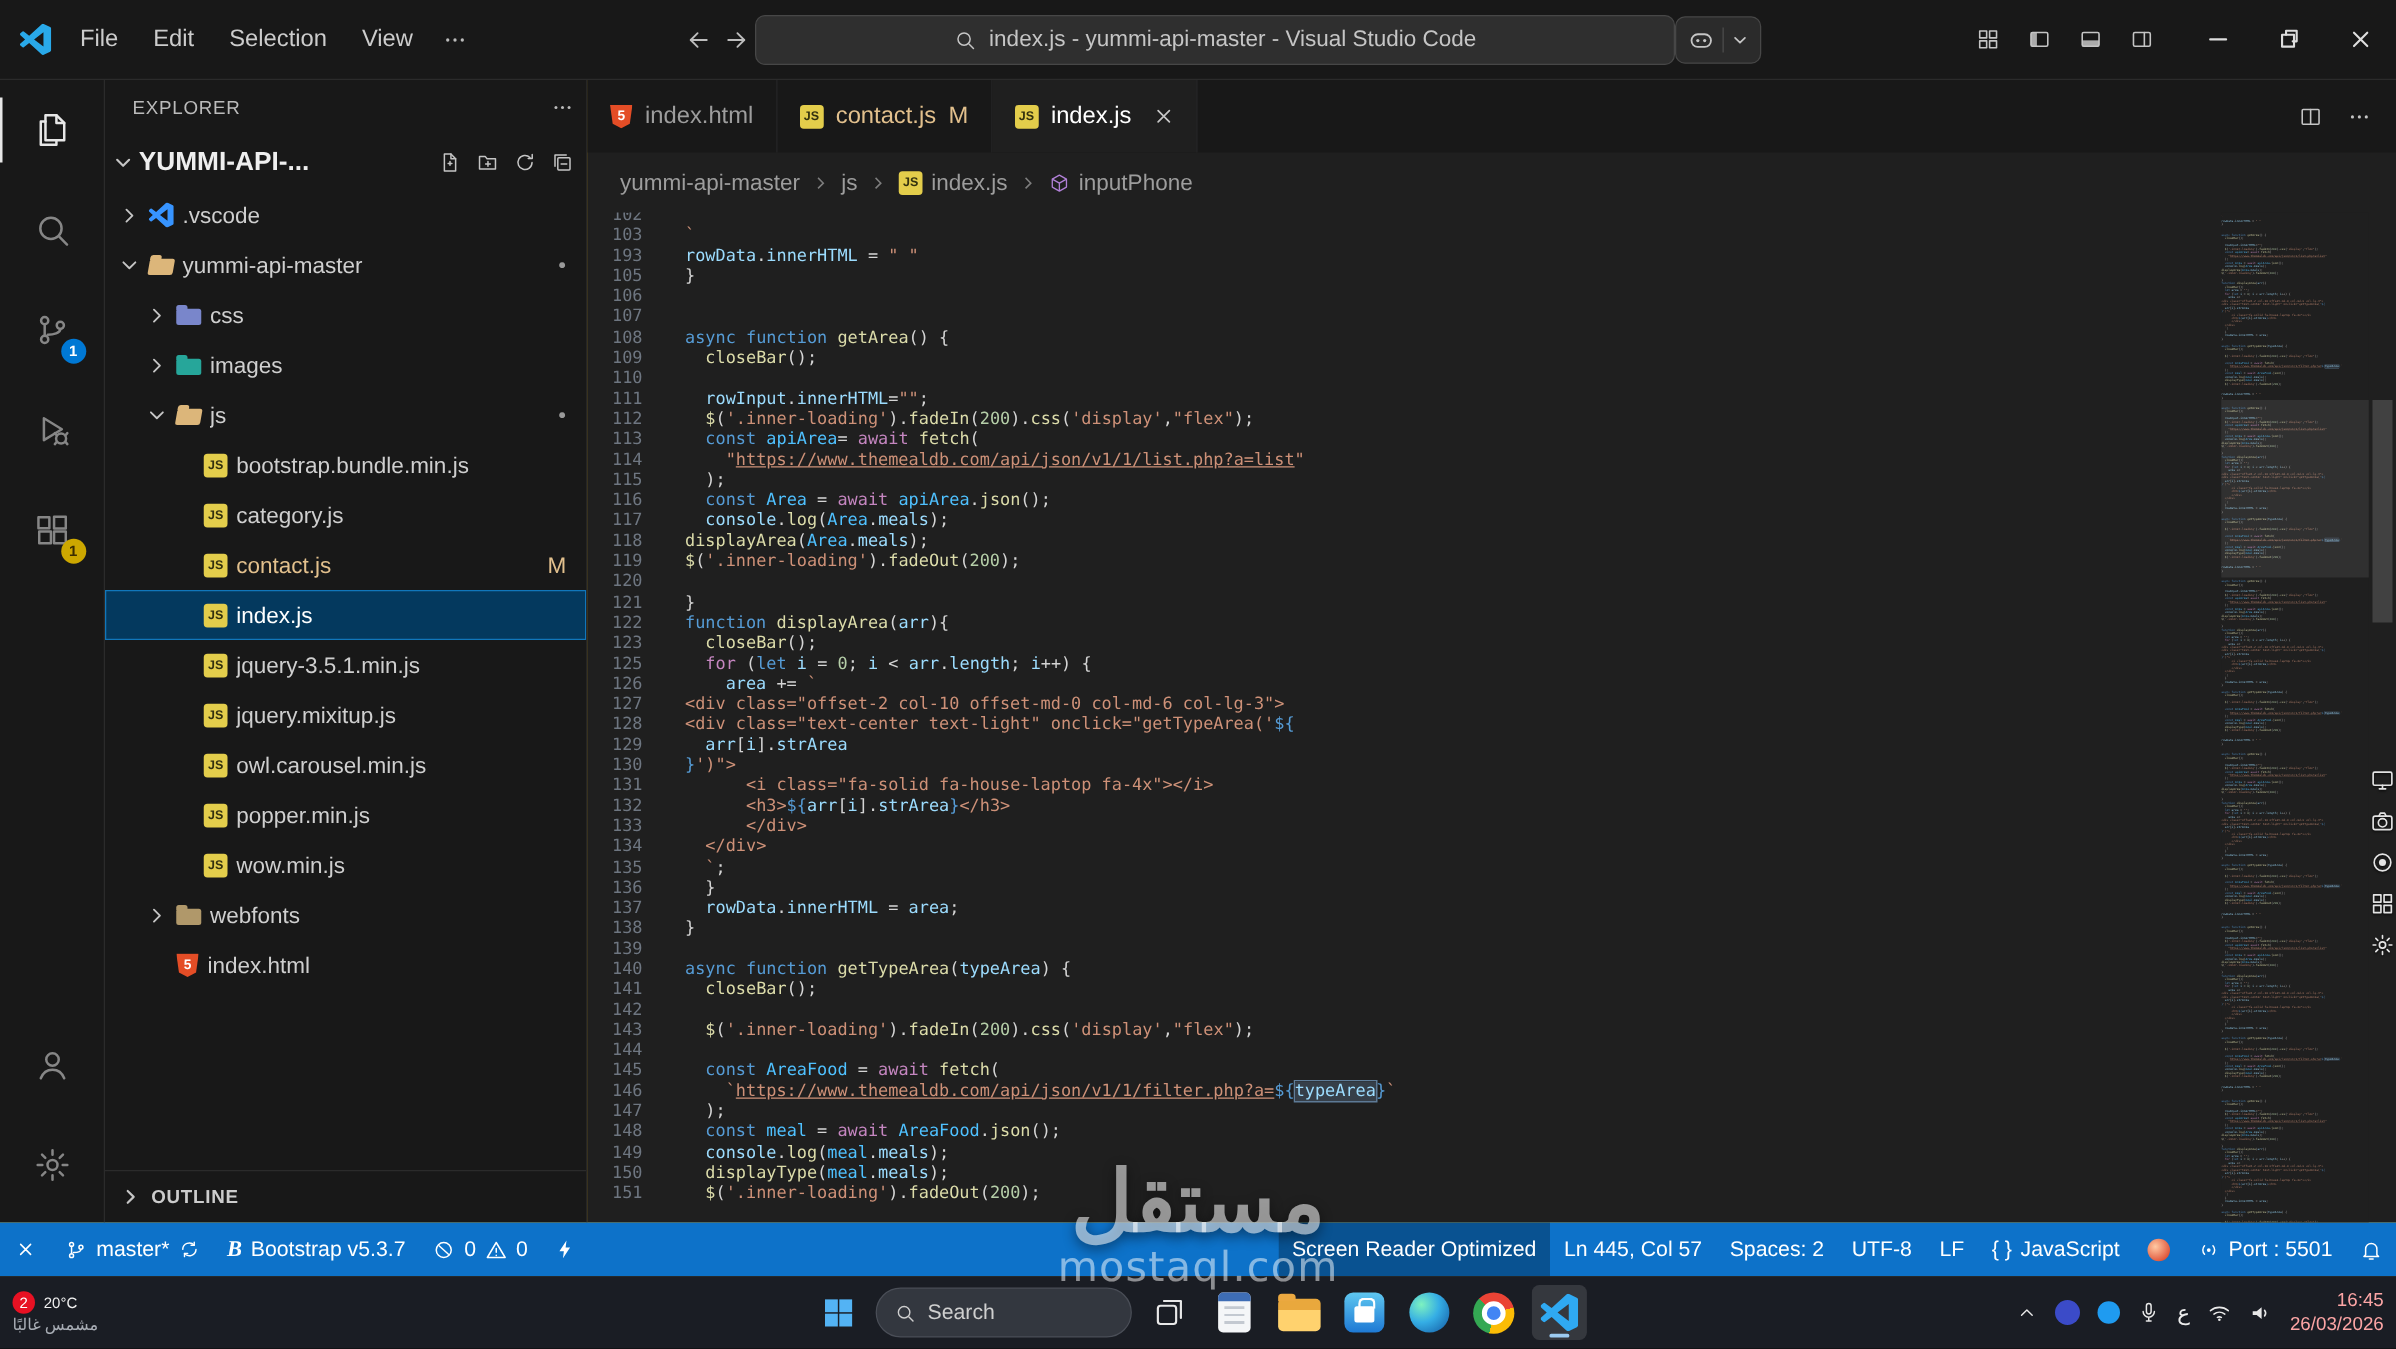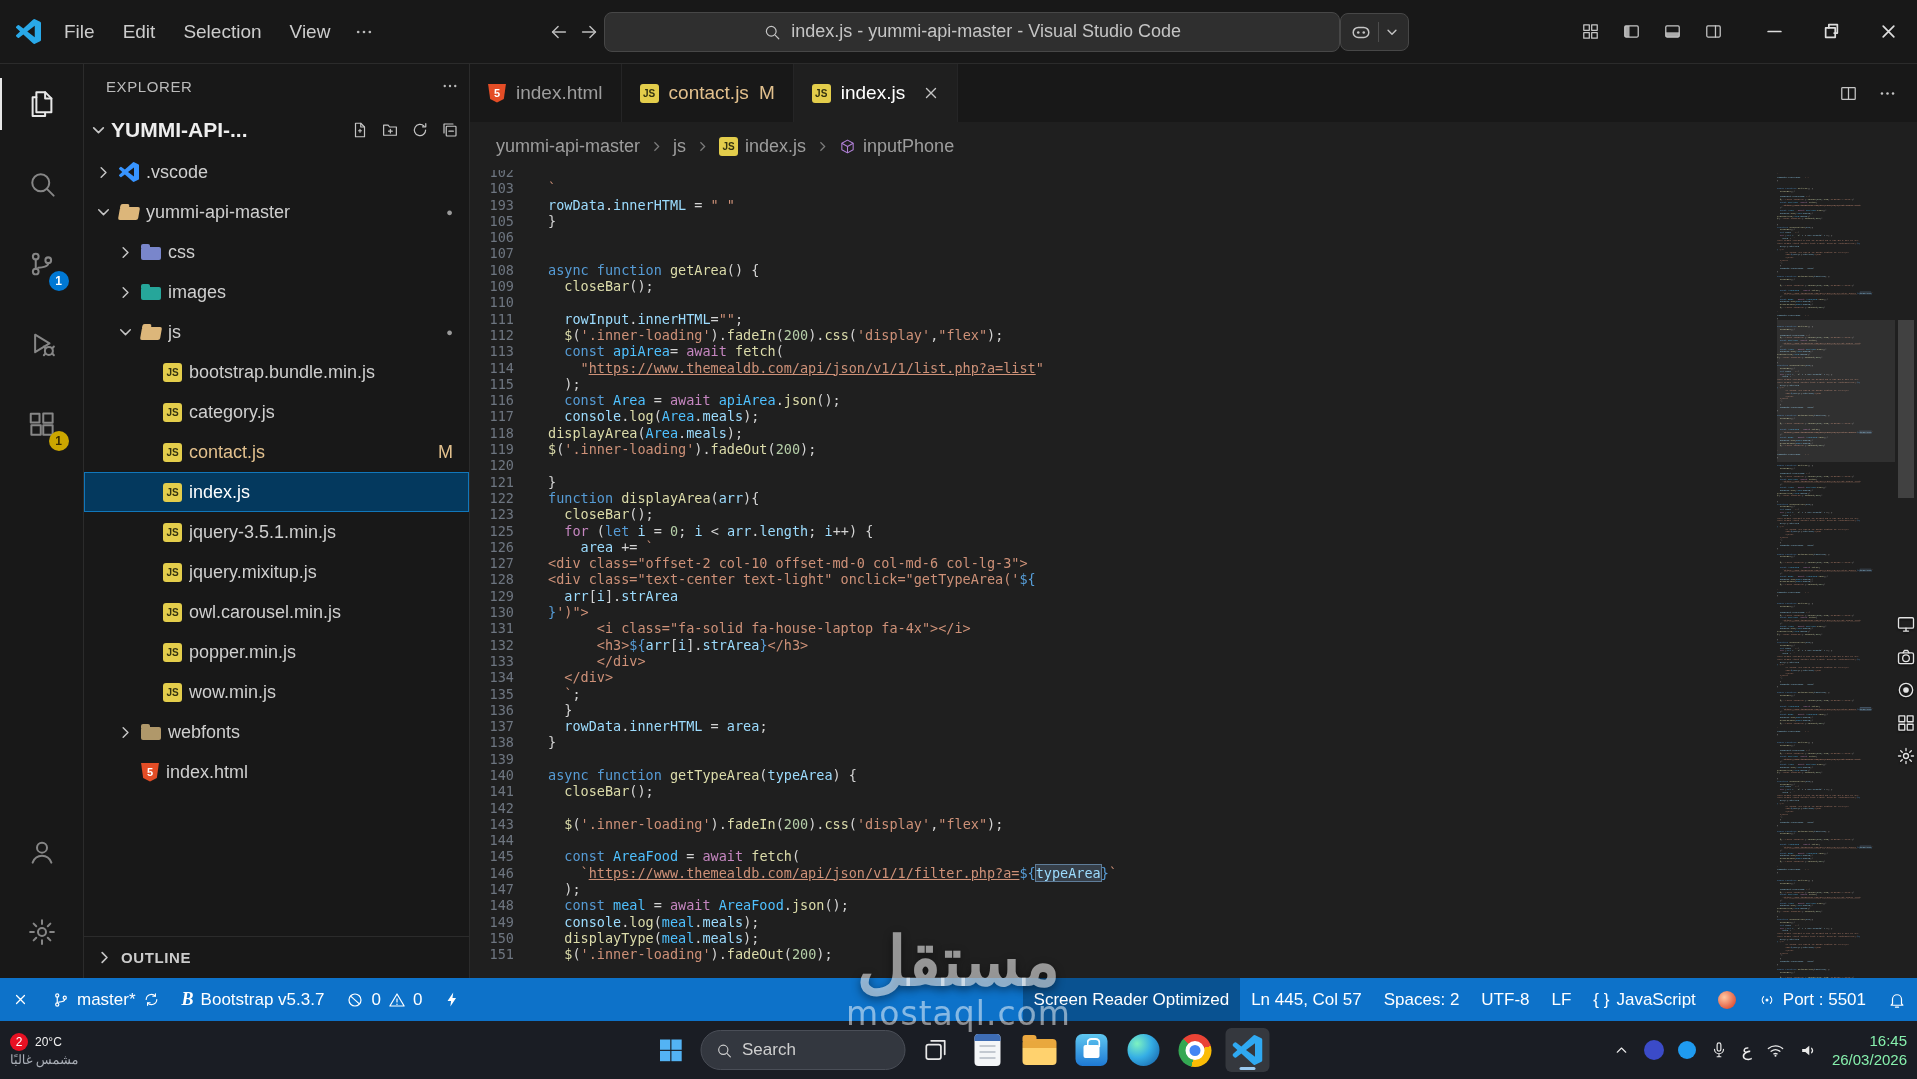--- a/index.html
+++ b/index.html
@@ -130,21 +130,21 @@
 .store-ic::before{content:"";position:absolute;top:4px;left:11px;width:10px;height:7px;border:2px solid #fff;border-bottom:none;border-radius:5px 5px 0 0}
 .store-ic::after{content:"";position:absolute;left:8px;top:11px;width:16px;height:13px;background:#fff;border-radius:2px}
 .edge-ic{width:32px;height:32px;border-radius:50%;background:radial-gradient(circle at 30% 30%,#7df2c0 0%,#35aee5 45%,#1256a0 100%)}
 .chrome-ic{width:33px;height:33px;border-radius:50%;background:conic-gradient(from -45deg,#ea4335 0 33%,#fbbc05 0 66%,#34a853 0 100%);position:relative}
 .chrome-ic::after{content:"";position:absolute;inset:7px;border-radius:50%;background:#4285f4;border:4.5px solid #fff}
 .tk-tray{position:absolute;right:10px;top:0;height:58px;display:flex;align-items:center;gap:14px;color:#e8e8e8}
 .tray-ic{display:inline-flex}
 .dotblue1{width:20px;height:20px;border-radius:50%;background:#3b4bc8;display:inline-block}
 .dotblue2{width:18px;height:18px;border-radius:50%;background:#1f9bf0;display:inline-block}
 .tray-lang{font-size:17px;color:#eee}
-.tk-clock{text-align:right;font-size:15px;line-height:1.3;color:#86efac}
+.tk-clock{text-align:right;font-size:15px;line-height:1.3;color:#fca5a5}
 
 
 .watermark{position:absolute;left:50%;top:922px;transform:translateX(-50%);z-index:40;text-align:center;color:rgba(255,255,255,.55);pointer-events:none}
 .wm-title{font-size:68px;font-weight:bold;text-shadow:0 3px 10px rgba(0,0,0,.45)}
 .wm-sub{font-size:33px;margin-top:-8px;color:rgba(255,255,255,.5);letter-spacing:1px;font-family:"DejaVu Sans",sans-serif}
 </style>
 </head>
 <body>
 
 <div class="screen">

